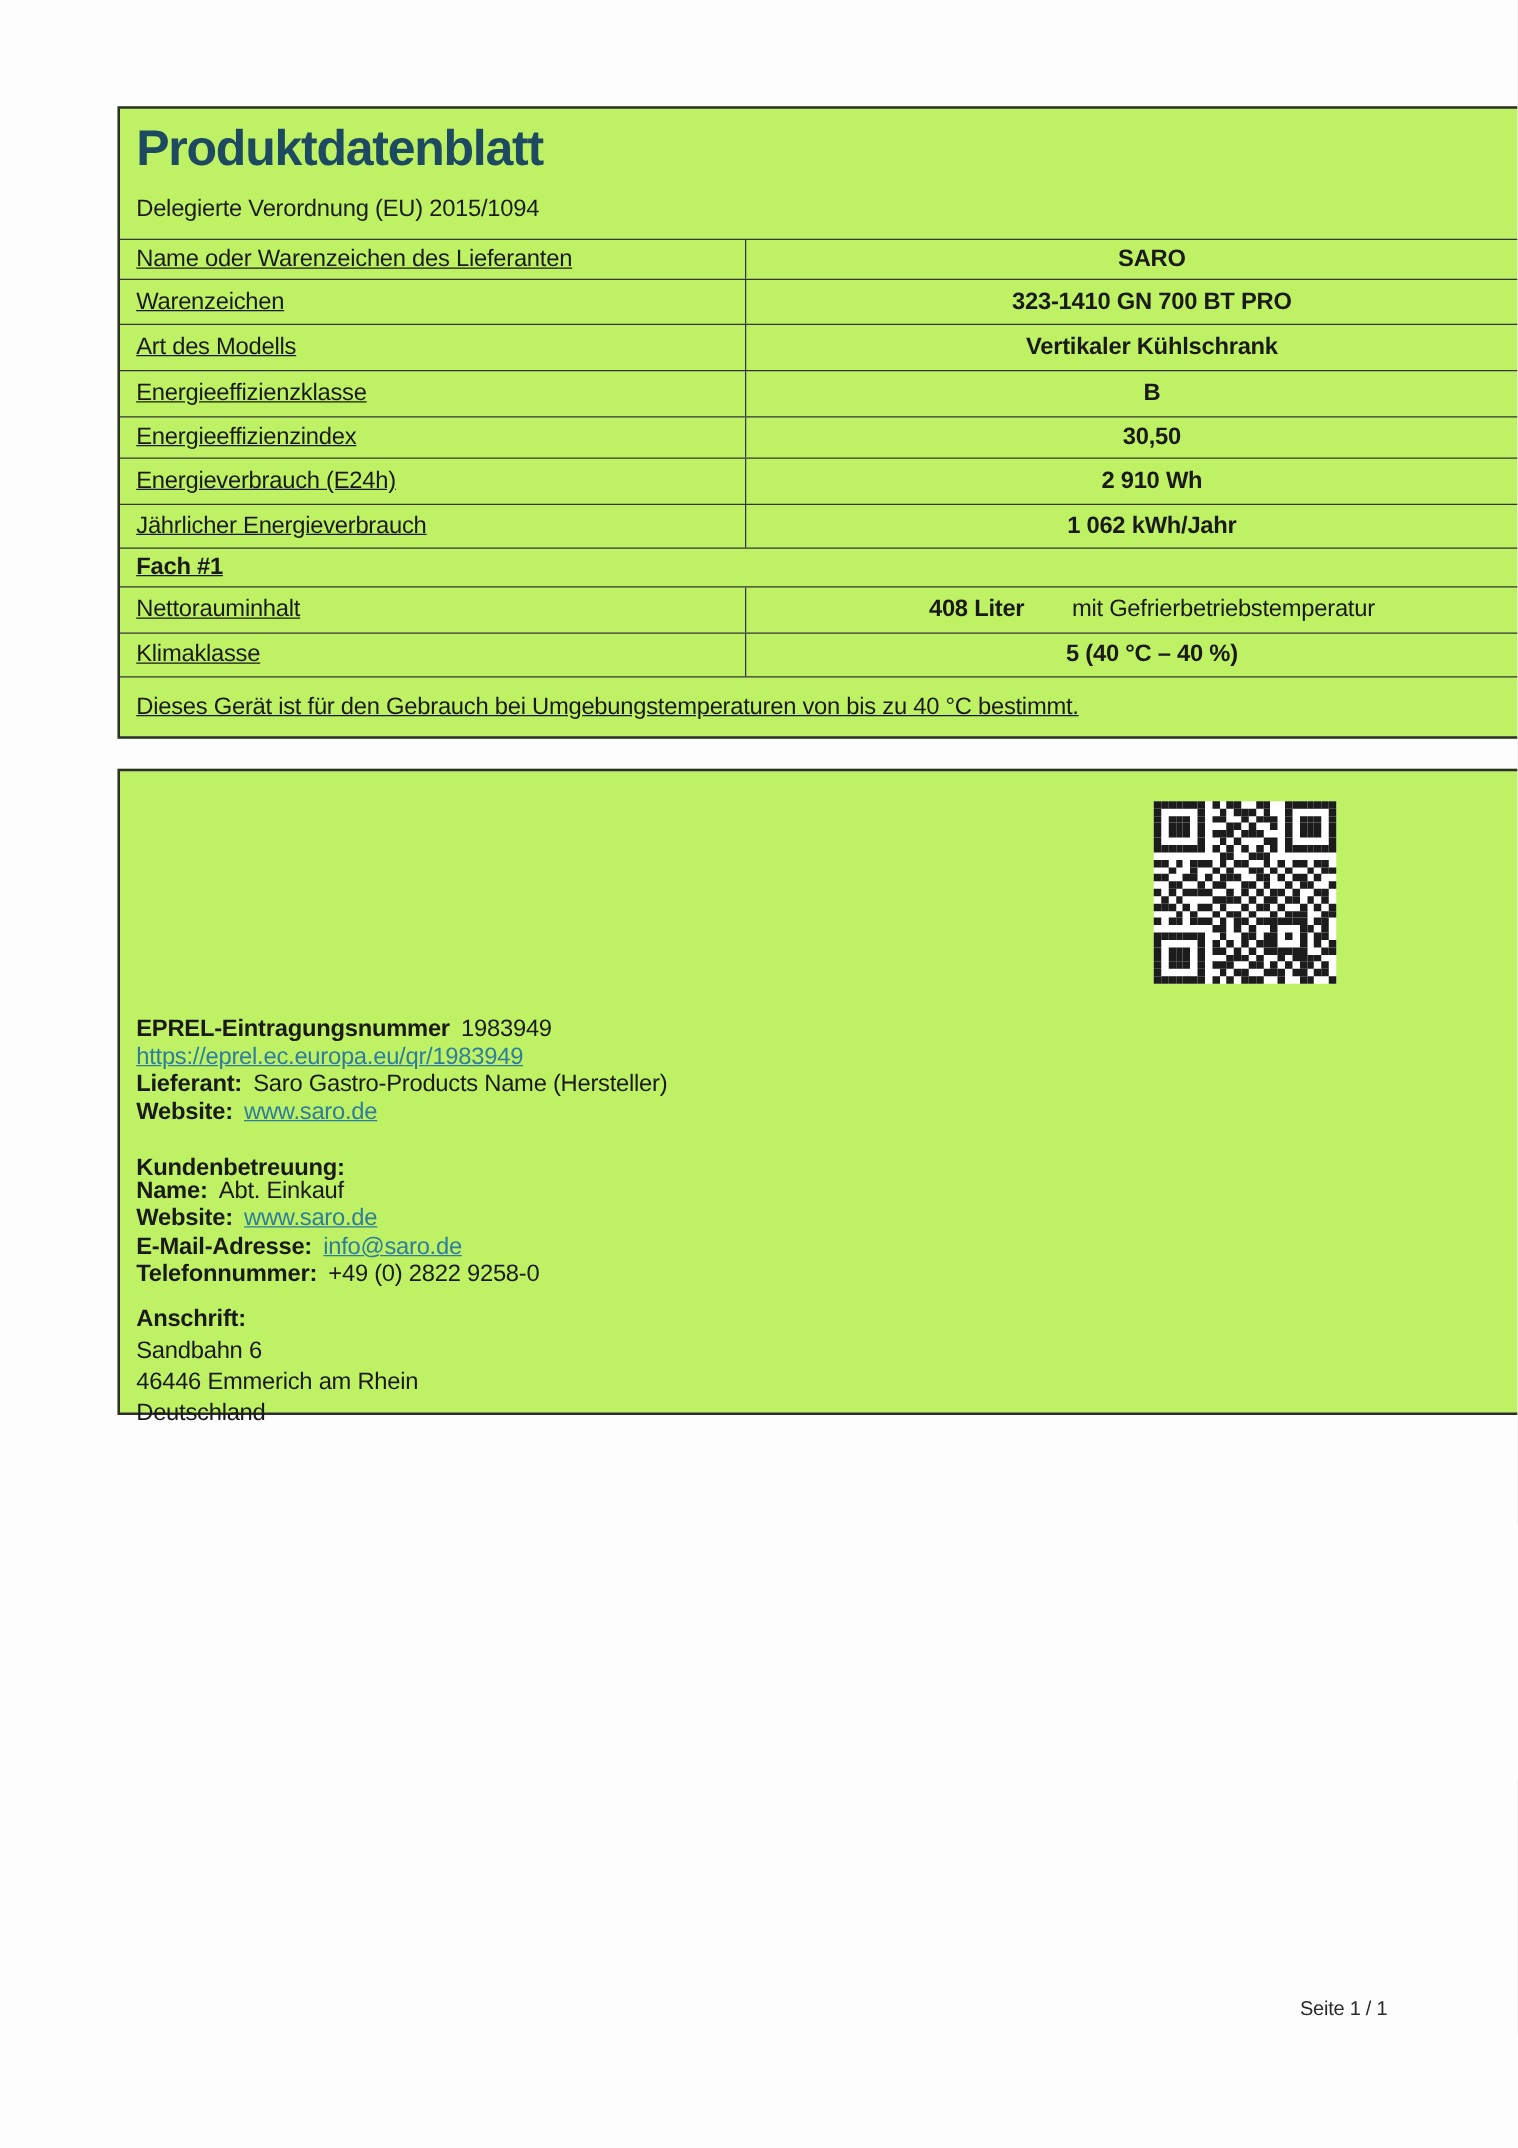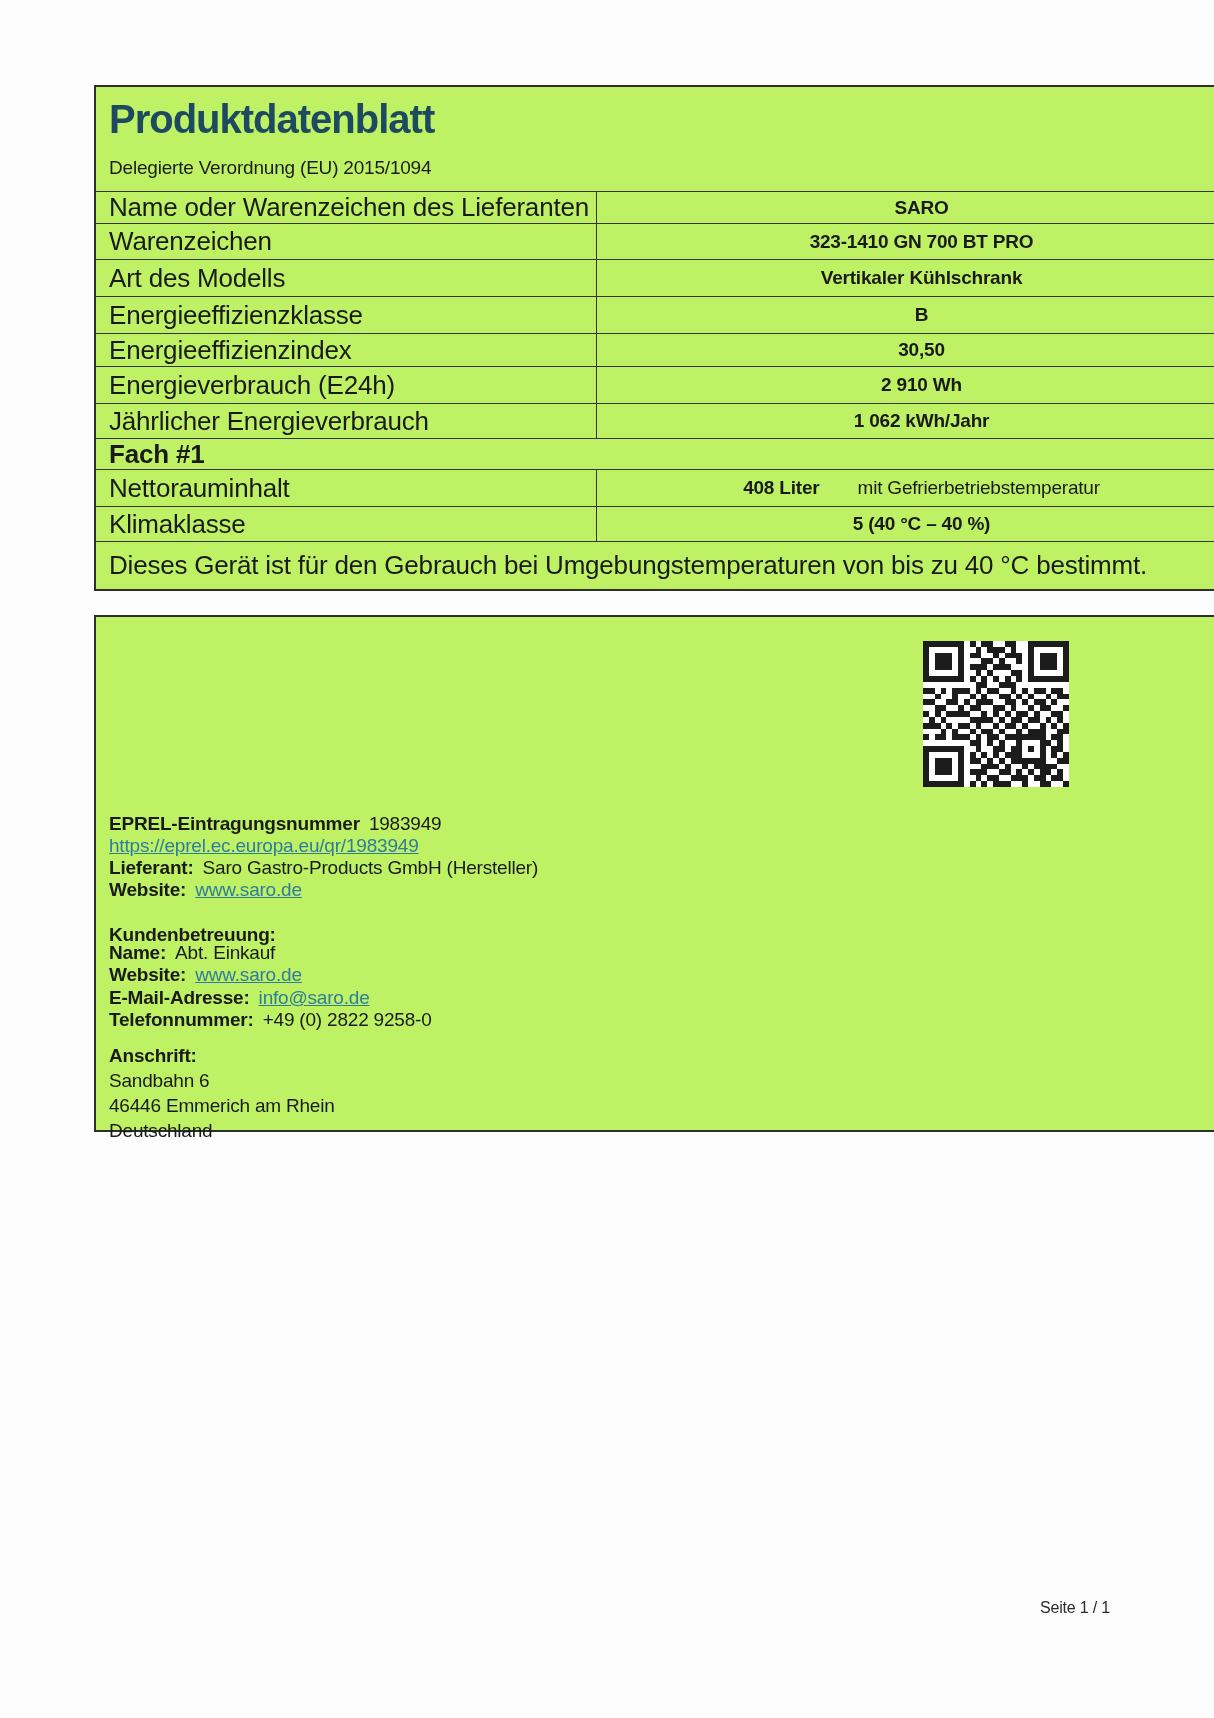--- a/index.html
+++ b/index.html
@@ -21,21 +21,21 @@
   .ds-title {
     font-size:40px; font-weight:bold; color:#1d4a60;
     letter-spacing:-1px; line-height:48px;
   }
   .ds-subtitle { font-size:19px; margin-top:14px; color:#1c1c1c; }
   .trow { display:flex; border-top:1.5px solid #353535; align-items:stretch; }
   .h32{height:32px}.h36{height:36px}.h37{height:37px}.h33{height:33px}
   .h35{height:35px}.h31{height:31px}.h48{height:48px}
   .tlabel {
     width:501px; flex:none; display:flex; align-items:center;
-    padding-left:13px; font-size:26px; border-right:1.5px solid #353535;
+    padding-left:13px; font-size:19px; border-right:1.5px solid #353535;text-decoration:underline;
   }
   .tvalue {
     flex:1; display:flex; align-items:center; justify-content:center;
     font-size:19px; font-weight:bold; text-align:center;
   }
   .tvalue .suffix { font-weight:normal; margin-left:38px; }
   .trow.fullspan .tlabel { width:100%; border-right:none; }
   .trow.section .tlabel { font-weight:bold; }
   .trow.footnote .tlabel { font-weight:normal; }
   
@@ -757,21 +757,21 @@
       <div class="lcol">
         <span class="bl">EPREL-Eintragungsnummer</span><span class="val">1983949</span>
       </div>
       <div>
         <span class="link">https://eprel.ec.europa.eu/qr/1983949</span>
       </div>
     </div>
 
     <div class="b2row r-lieferant">
       <div class="lcol">
-        <span class="bl">Lieferant:</span><span class="val">Saro Gastro-Products GmbH (Hersteller)</span>
+        <span class="bl">Lieferant:</span><span class="val">Saro Gastro-Products Name (Hersteller)</span>
       </div>
       <div>
         <span class="bl">Website:</span><span class="val link">www.saro.de</span>
       </div>
     </div>
 
     <div class="b2row r-kunden">
       <div class="lcol">
         <span class="bl">Kundenbetreuung:</span>
       </div>

